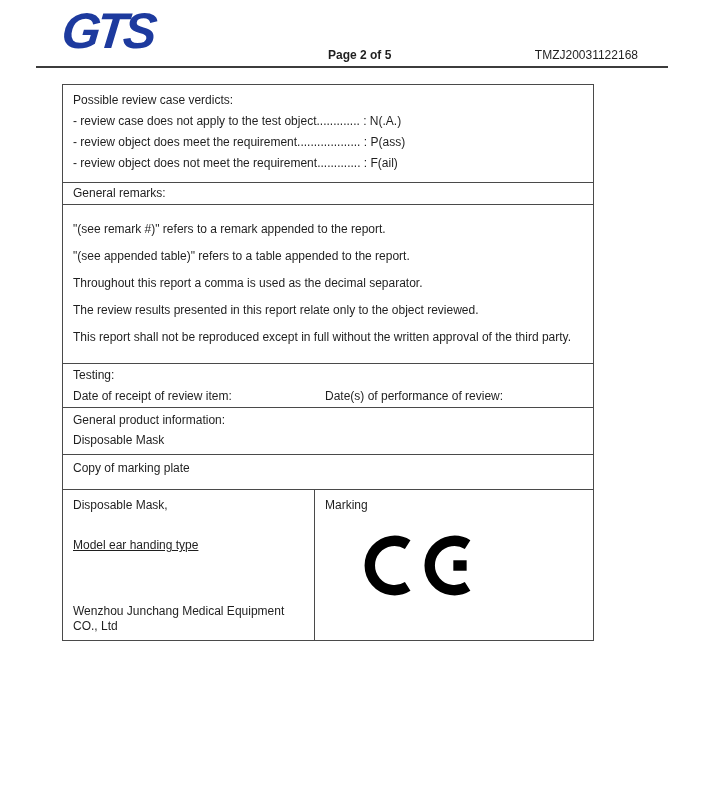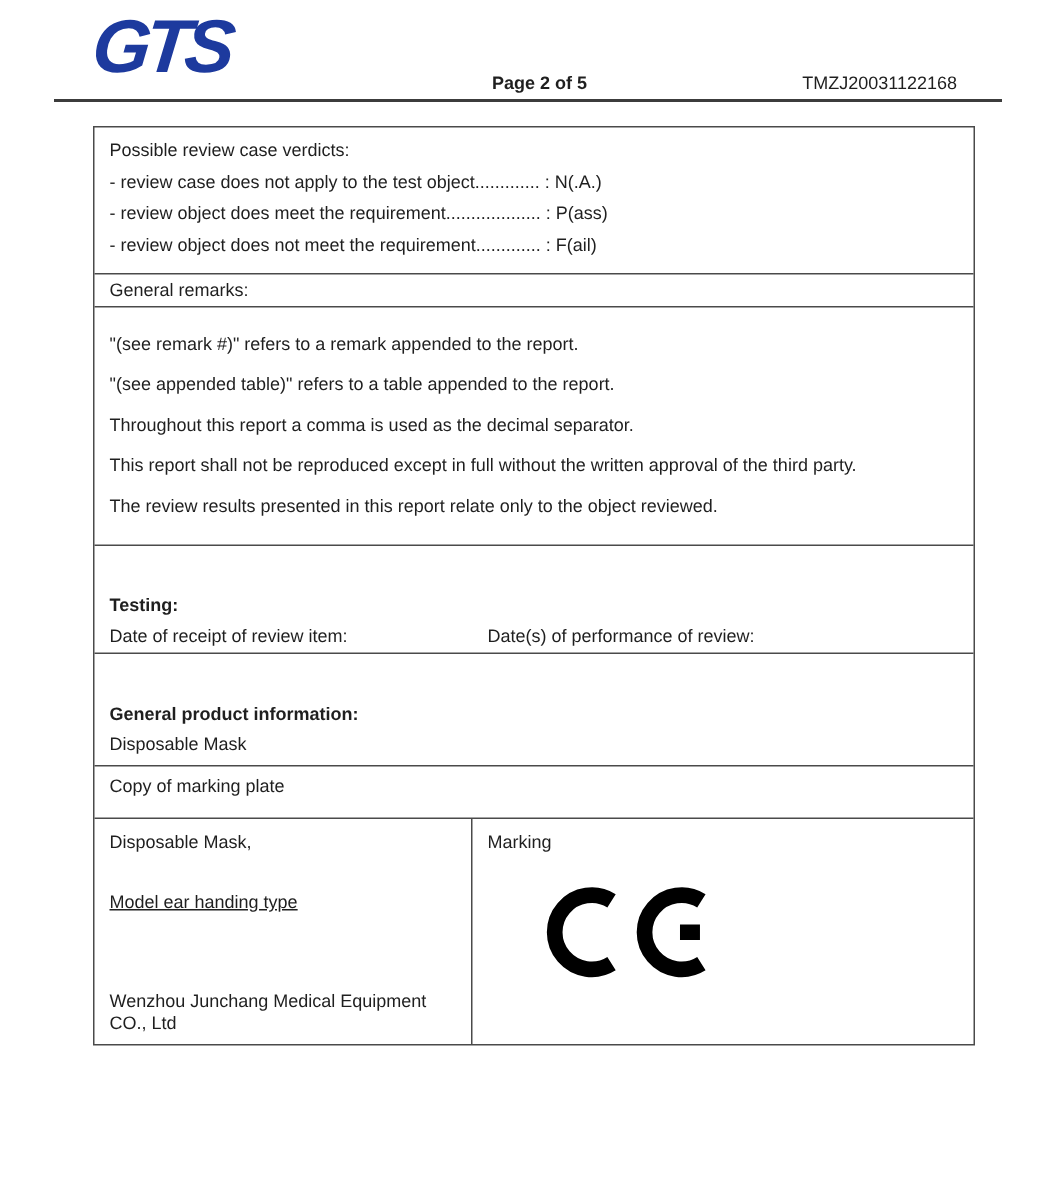--- a/index.html
+++ b/index.html
@@ -49,39 +49,39 @@
     top: 48px;
     font-size: 12px;
   }
   .header-rule {
     margin: 0 36px;
     border-bottom: 2px solid #3c3c3c;
   }
   
   .doc-table {
     margin: 16px 64px 0 62px;
-    width: 588px;
+    width: 532px;
     border: 1px solid #4a4a4a;
     box-sizing: border-box;
   }
   .row {
     border-bottom: 1px solid #4a4a4a;
     box-sizing: border-box;
   }
   .row:last-child { border-bottom: none; }
 
   .verdicts { padding: 5px 10px 8px 10px; }
   .verdicts div { line-height: 21px; }
 
   .remarks-title { padding: 3px 10px 4px 10px; }
 
   .remarks-body { padding: 4px 10px 6px 10px; }
   .remarks-body p { margin: 13px 0; line-height: 14px; }
 
-  .section-title { font-weight: bold; margin-top: 28px; }
+  .section-title { font-weight: normal; }
 
   .testing .section-title { padding: 4px 10px 3px 10px; }
   .t-grid {
     display: grid;
     grid-template-columns: 252px 1fr;
   }
   .t-label { padding: 3px 10px; line-height: 16px; }
   .t-value {
     border-left: 1px solid #4a4a4a;
     padding: 3px 8px;
@@ -141,22 +141,22 @@
       <div>- review object does meet the requirement................... :  P(ass)</div>
       <div>- review object does not meet the requirement............. :  F(ail)</div>
     </div>
 
     <div class="row remarks-title">General remarks:</div>
 
     <div class="row remarks-body">
       <p>"(see remark #)" refers to a remark appended to the report.</p>
       <p>"(see appended table)" refers to a table appended to the report.</p>
       <p>Throughout this report a comma is used as the decimal separator.</p>
+      <p>The review results presented in this report relate only to the object reviewed.</p>
       <p>This report shall not be reproduced except in full without the written approval of  the third party.</p>
-      <p>The review results presented in this report relate only to the object reviewed.</p>
     </div>
 
     <div class="row testing">
       <div class="section-title">Testing:</div>
       <div class="t-grid">
         <div class="t-label">Date of receipt of  review item:</div>
         <div class="t-label">Date(s) of performance of  review:</div>
       </div>
     </div>
 

